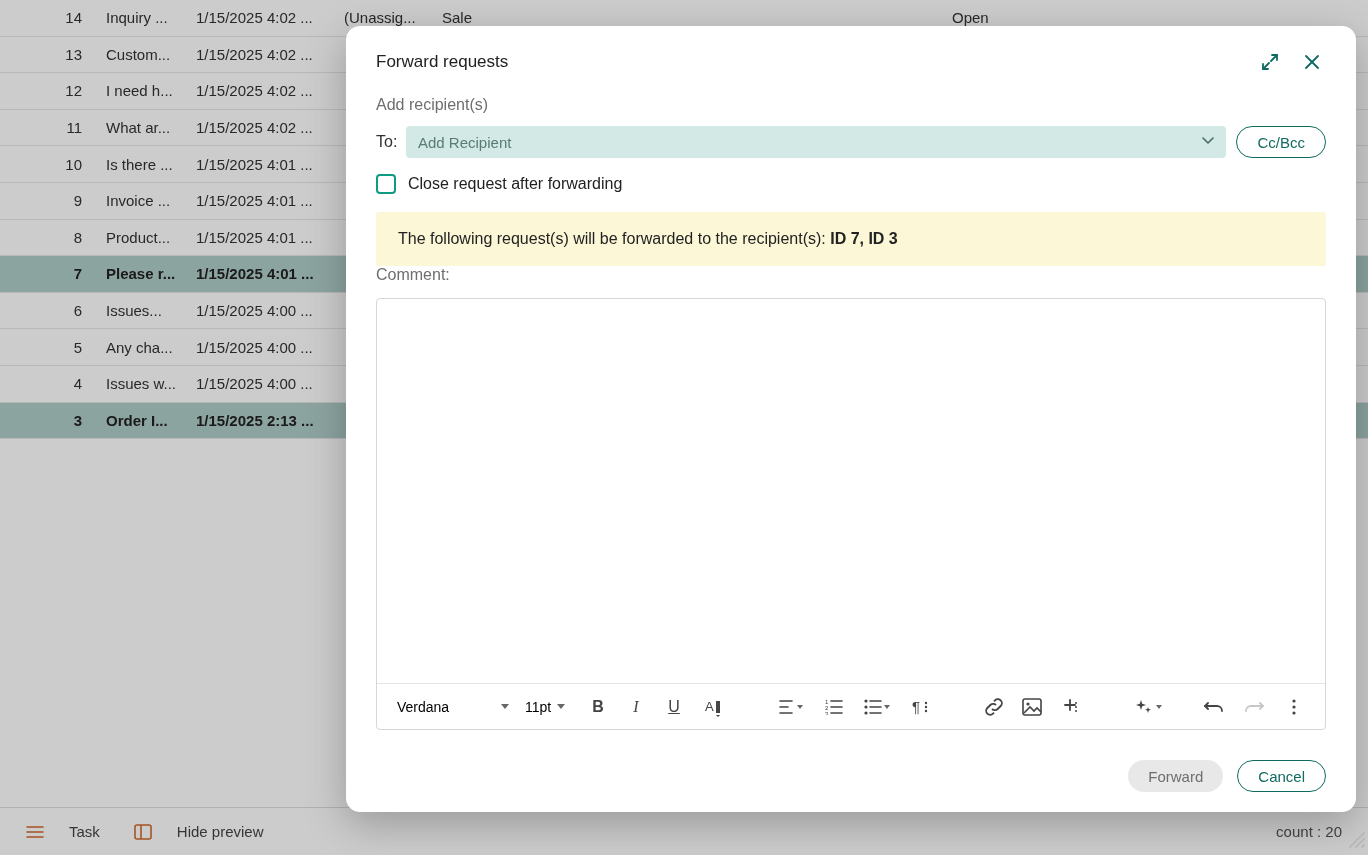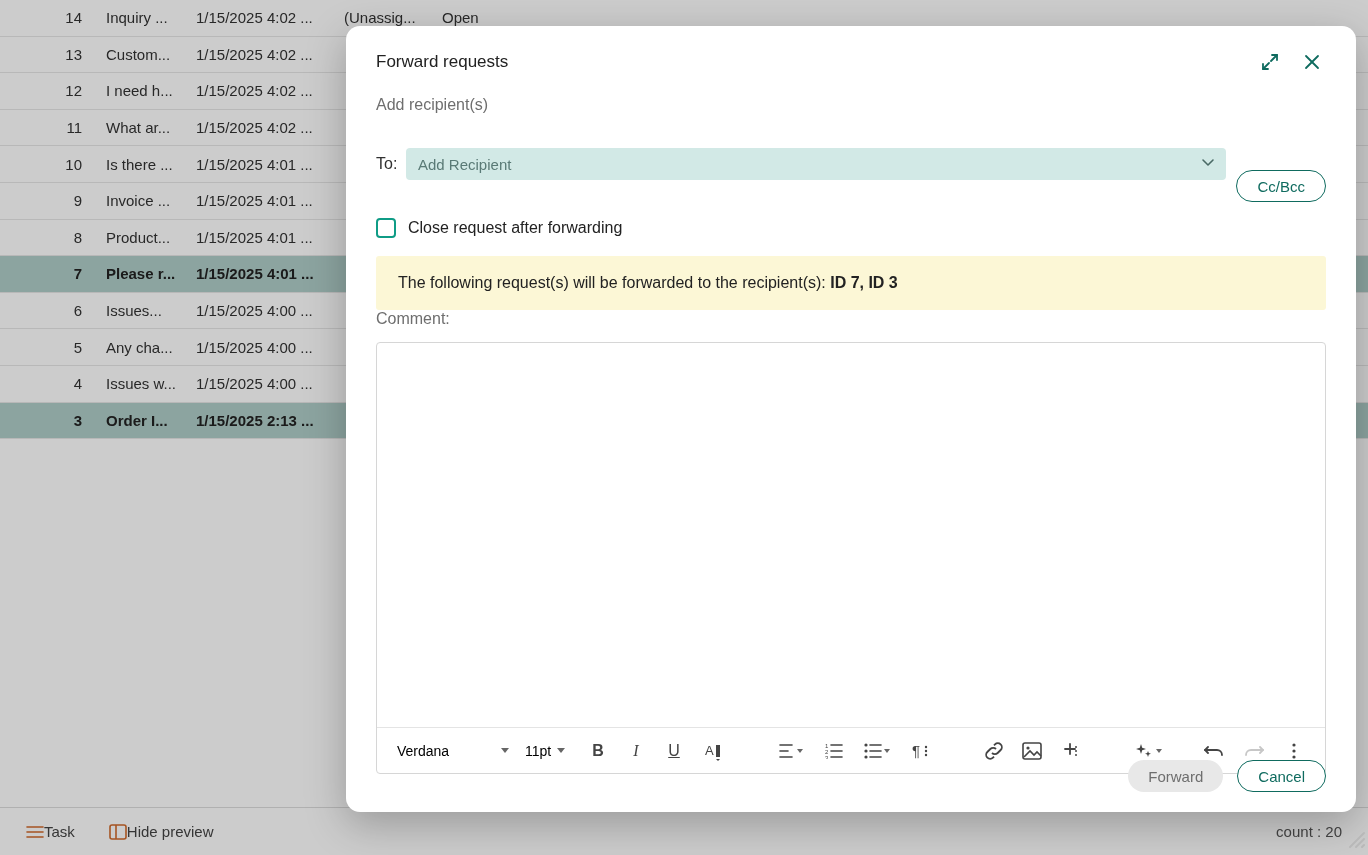--- a/index.html
+++ b/index.html
@@ -13,42 +13,42 @@
   .row .c-date { width: 162px; padding-left: 14px; font-size: 15px; color: #333; white-space: nowrap; overflow: hidden; text-overflow: ellipsis; }
   .row .c-date2 { width: 278px; padding-left: 10px; font-size: 15px; color: #333; white-space: nowrap; overflow: hidden; text-overflow: ellipsis; }
   .row .c-assign { width: 98px; font-size: 15px; color: #333; white-space: nowrap; overflow: hidden; text-overflow: ellipsis; }
   .row .c-cat { width: 510px; font-size: 15px; color: #333; white-space: nowrap; overflow: hidden; text-overflow: ellipsis; }
   .row .c-status { width: 130px; font-size: 15px; color: #333; white-space: nowrap; overflow: hidden; text-overflow: ellipsis; }
   .row.selected { background: #b0cec9; }
   .row.selected .c-id, .row.selected .c-sub, .row.selected .c-date { font-weight: 700; color: #222; }
 
   
   .bottom-bar { position: absolute; left: 0; top: 807px; width: 1368px; height: 48px; border-top: 1px solid #dcdcdc; display: flex; align-items: center; padding: 0 26px; gap: 34px; background: #fff; }
-  .bb-item { display: inline-flex; align-items: center; gap: 0; font-size: 15px; color: #444; cursor: pointer; }
+  .bb-item { display: inline-flex; align-items: center; gap: 25px; font-size: 15px; color: #444; cursor: pointer; }
   .count { margin-left: auto; font-size: 15px; color: #555; }
   .icon-lines { display: inline-block; }
   .icon-lines svg, .icon-panel svg { display: block; }
 
   
   .dim { position: absolute; left: 0; top: 0; right: 0; bottom: 0; background: rgba(0,0,0,0.20); }
 
   
   .modal { position: absolute; left: 346px; top: 26px; width: 1010px; height: 786px; background: #fff; border-radius: 14px; box-shadow: 0 12px 40px rgba(0,0,0,0.25); }
   .modal-header { display: flex; align-items: center; padding: 22px 30px 12px 30px; }
   .modal-title { font-size: 17px; color: #222; }
   .modal-header .spacer { flex: 1; }
   .icon-btn { width: 28px; height: 28px; display: inline-flex; align-items: center; justify-content: center; margin-left: 14px; cursor: pointer; color: #0f6b5f; }
   .modal-body { padding: 8px 30px 0 30px; }
   .section-label { font-size: 16px; color: #6e6e6e; margin-top: 0; margin-bottom: 12px; }
   .to-row { display: flex; align-items: center; gap: 10px; margin-bottom: 16px; }
   .to-label { font-size: 16px; color: #313131; width: 20px; }
   .recipient-box { flex: 1; height: 32px; background: #d2e9e6; border-radius: 4px; padding: 0 12px; display: flex; align-items: center; position: relative; }
   .recipient-box .ph { color: #5a7a76; font-size: 15px; }
   .recipient-box .chev { position: absolute; right: 10px; top: 6px; color: #4a6a66; }
-  .ccbcc { height: 32px; padding: 0 20px; border: 1.5px solid #0f6b5f; color: #0f6b5f; background: #fff; border-radius: 16px; font-size: 15px; cursor: pointer; margin-top: 44px; }
+  .ccbcc { height: 32px; padding: 0 20px; border: 1.5px solid #0f6b5f; color: #0f6b5f; background: #fff; border-radius: 16px; font-size: 15px; cursor: pointer; }
   .check-row { display: flex; align-items: center; gap: 12px; margin-bottom: 18px; }
   .chk { width: 20px; height: 20px; border: 2px solid #0f9c86; border-radius: 4px; display: inline-block; }
   .chk-label { font-size: 16px; color: #222; }
   .info-box { background: #fcf7d6; border-radius: 3px; padding: 18px 22px; font-size: 16px; color: #222; }
   .info-box strong { font-weight: 700; }
   .comment-label { font-size: 16px; color: #6e6e6e; margin-bottom: 14px; }
   .editor { border: 1px solid #d6d6d6; border-radius: 4px; }
   .editor-canvas { height: 384px; }
   .toolbar { height: 46px; border-top: 1px solid #e4e4e4; display: flex; align-items: center; padding: 0 16px; gap: 8px; }
   .tb-sep { width: 28px; }
@@ -68,20 +68,21 @@
 </style>
 </head>
 <body>
 
 <div class="table-wrap" id="tbl">
     <div class="row">
       <div class="c-id">14</div>
       <div class="c-sub">Inquiry ...</div>
       <div class="c-date">1/15/2025 4:02 ...</div>
       <div class="c-assign">(Unassig...</div>
+      <div class="c-cat">Sale</div>
       <div class="c-status">Open</div>
     </div>
     <div class="row">
       <div class="c-id">13</div>
       <div class="c-sub">Custom...</div>
       <div class="c-date">1/15/2025 4:02 ...</div>
       <div class="c-date2"></div>
       <div class="c-assign"></div>
       <div class="c-cat"></div>
       <div class="c-status"></div>

